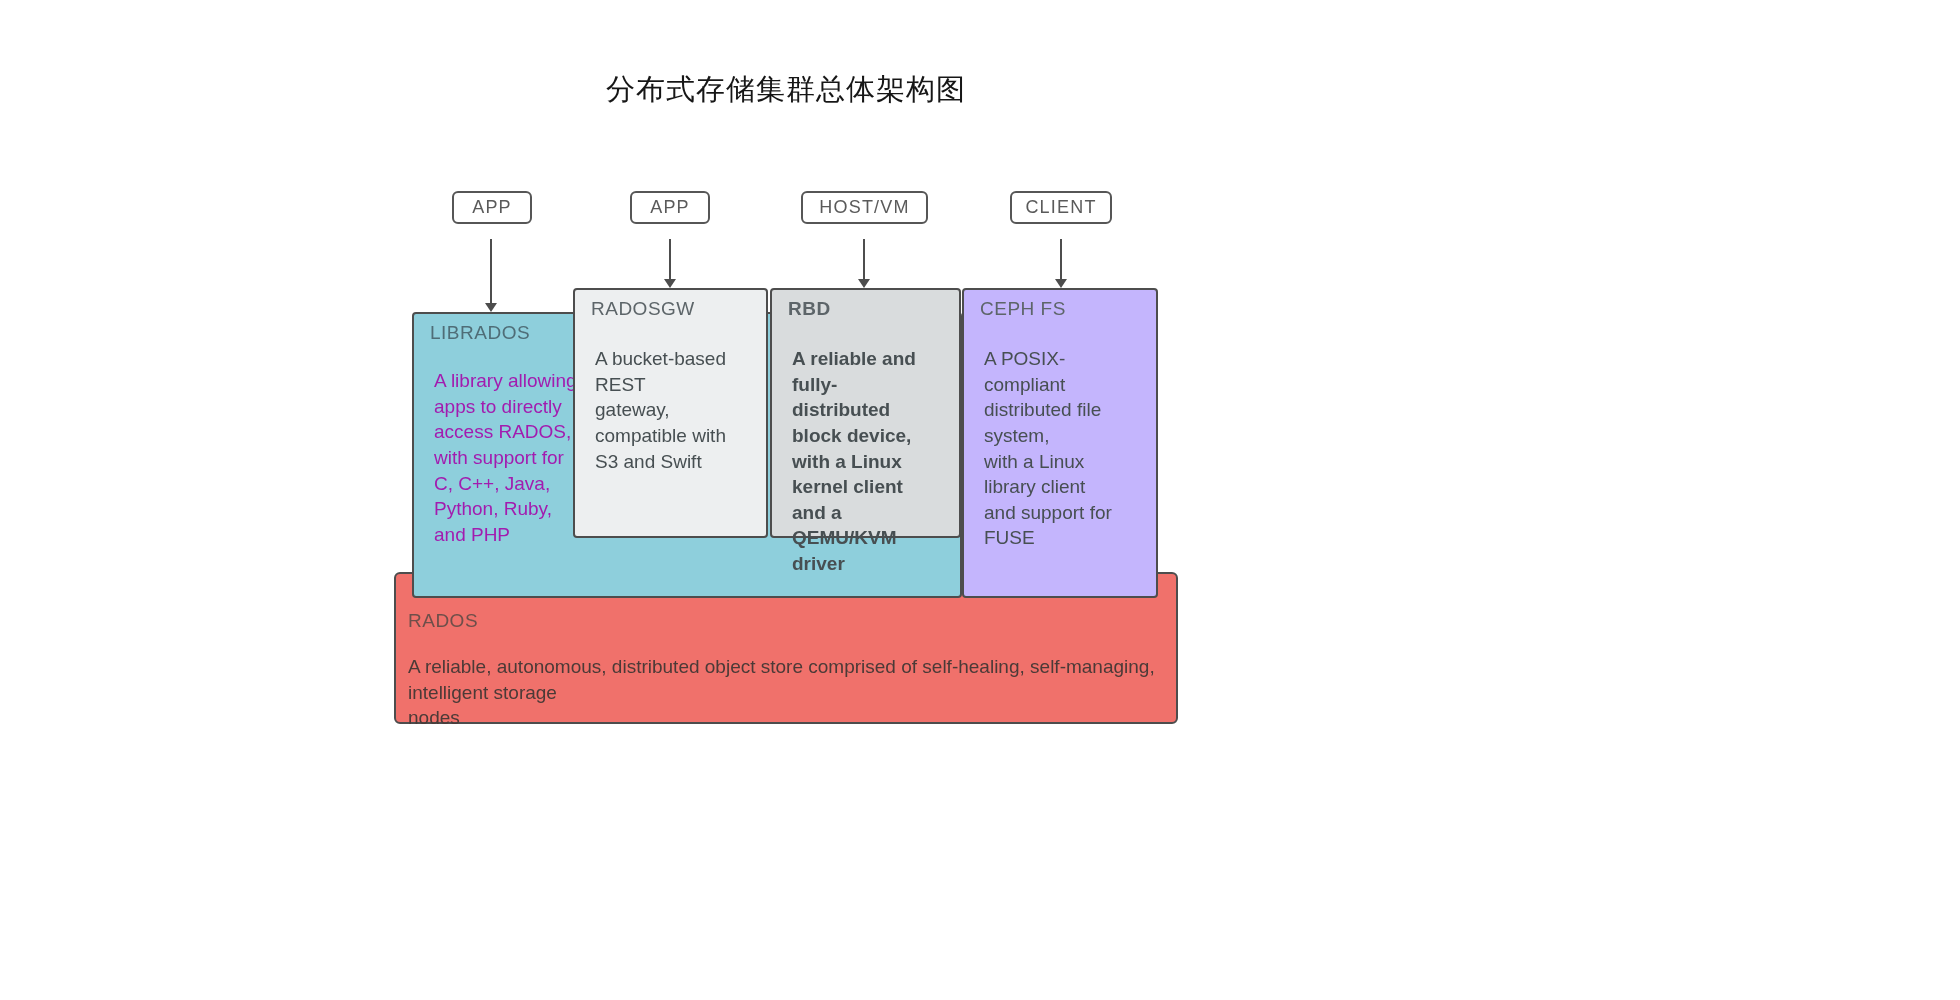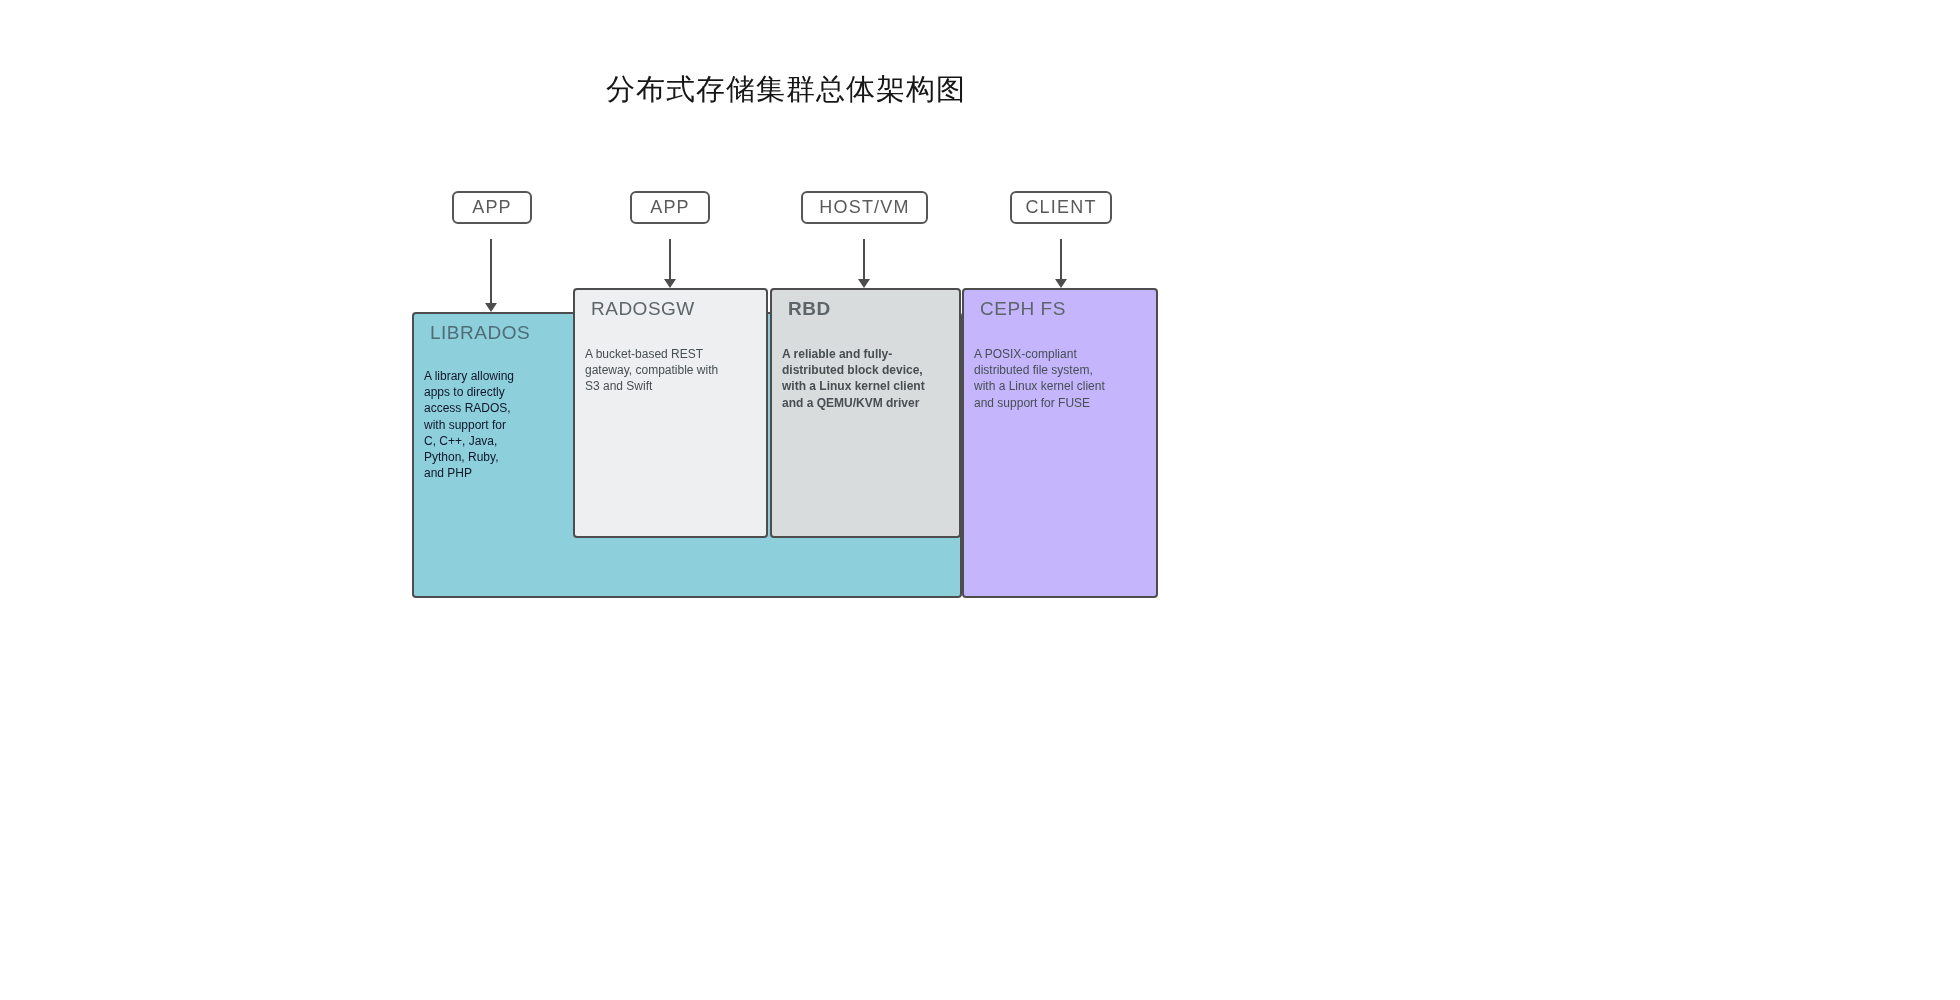--- a/index.html
+++ b/index.html
@@ -81,28 +81,28 @@
   .layer-title {
     font-size: 19px;
     letter-spacing: 0.5px;
     color: #5d6569;
     padding: 8px 10px 0 16px;
   }
   .layer-librados .layer-title { color: #4f6d77; }
   .layer-rados    .layer-title { color: #6e4f4a; padding-top: 36px; padding-left: 12px; }
 
   .layer-desc {
-    font-size: 12px;
+    font-size: 19px;
     line-height: 1.35;
     color: #474f52;
-    padding: 0 10px;
+    padding: 0 20px;
     margin-top: 26px;
     white-space: pre-line;
   }
-  .layer-librados .layer-desc { width: 150px; margin-top: 24px; color: #0f172a; }
+  .layer-librados .layer-desc { width: 150px; margin-top: 24px; color: #a21caf; }
   .layer-rados    .layer-desc { color: #4b3a37; margin-top: 22px; padding-left: 12px; padding-right: 14px; }
 </style>
 </head>
 <body>
 
 <div class="canvas">
 
   <h1 class="diagram-title">分布式存储集群总体架构图</h1>
 
   <div class="node node-app1">
@@ -158,18 +158,23 @@
     <div class="layer-desc">A reliable and fully-
 distributed block device,
 with a Linux kernel client
 and a QEMU/KVM driver</div>
   </div>
 
   <div class="layer layer-cephfs">
     <div class="layer-title">CEPH FS</div>
     <div class="layer-desc">A POSIX-compliant
 distributed file system,
-with a Linux kernel client
+with a Linux library client
 and support for FUSE</div>
   </div>
 
+  <div class="layer layer-rados">
+    <div class="layer-title">RADOS</div>
+    <div class="layer-desc">A reliable, autonomous, distributed object store comprised of self-healing, self-managing, intelligent storage
+nodes</div>
+  </div>
 
 </div>
 
 </body></html>

